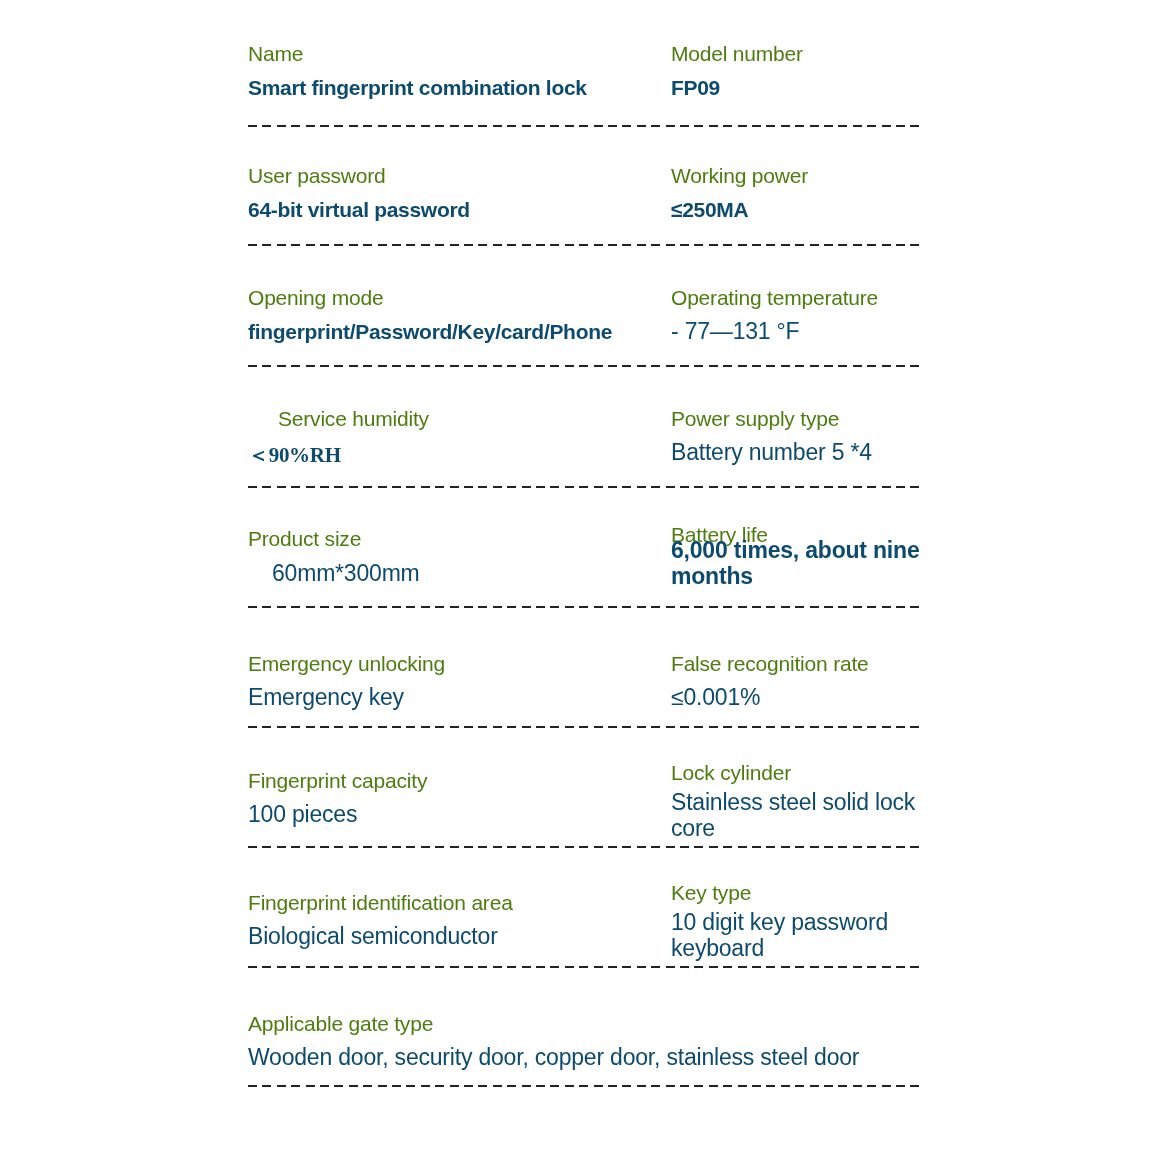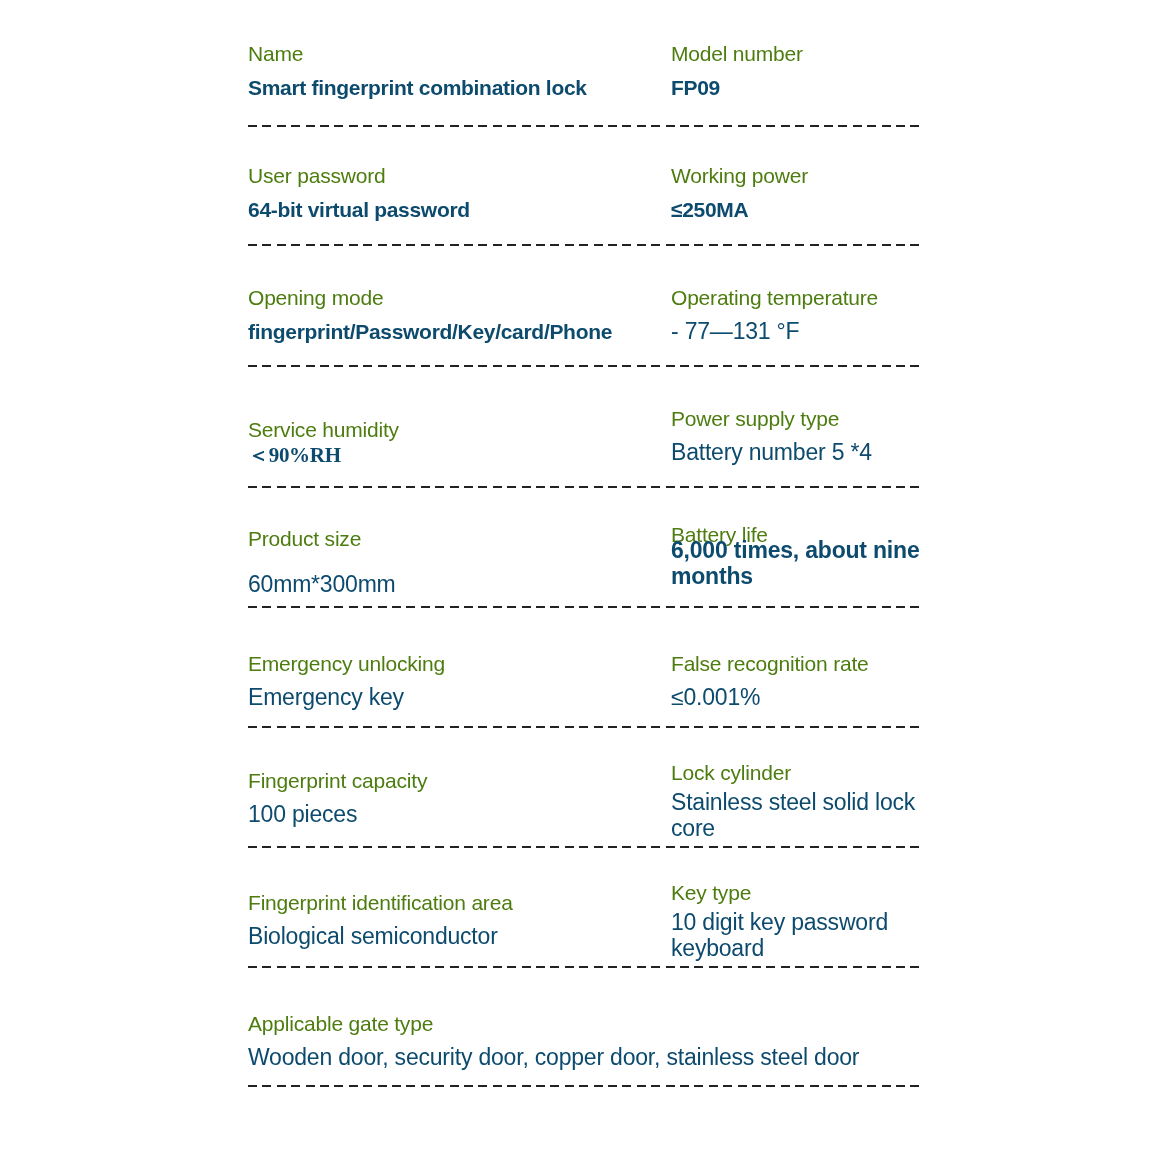--- a/index.html
+++ b/index.html
@@ -106,34 +106,34 @@
     </div>
     <div class="cell right">
       <div class="label" style="top:2px;">Operating temperature</div>
       <div class="value regular" style="top:34px;">- 77—131 °F</div>
     </div>
     <div class="divider" style="top:81px;"></div>
   </div>
 
   <div class="spec-row" style="top:405px;">
     <div class="cell left">
-      <div class="label" style="top:13px;">Service humidity</div>
+      <div class="label" style="top:2px;margin-left:30px;">Service humidity</div>
       <div class="value" style="top:36px;font-family:Liberation Serif, serif;">＜90%RH</div>
     </div>
     <div class="cell right">
       <div class="label" style="top:2px;">Power supply type</div>
       <div class="value regular" style="top:34px;">Battery number 5 *4</div>
     </div>
     <div class="divider" style="top:81px;"></div>
   </div>
 
   <div class="spec-row" style="top:521px;">
     <div class="cell left">
       <div class="label" style="top:6px;">Product size</div>
-      <div class="value regular" style="top:50px;">60mm*300mm</div>
+      <div class="value regular" style="top:39px;margin-left:24px;">60mm*300mm</div>
     </div>
     <div class="cell right">
       <div class="label" style="top:2px;">Battery life</div>
       <div class="value regular wrap" style="top:16px;font-weight:bold;">6,000 times, about nine months</div>
     </div>
     <div class="divider" style="top:85px;"></div>
   </div>
 
   <div class="spec-row" style="top:650px;">
     <div class="cell left">

